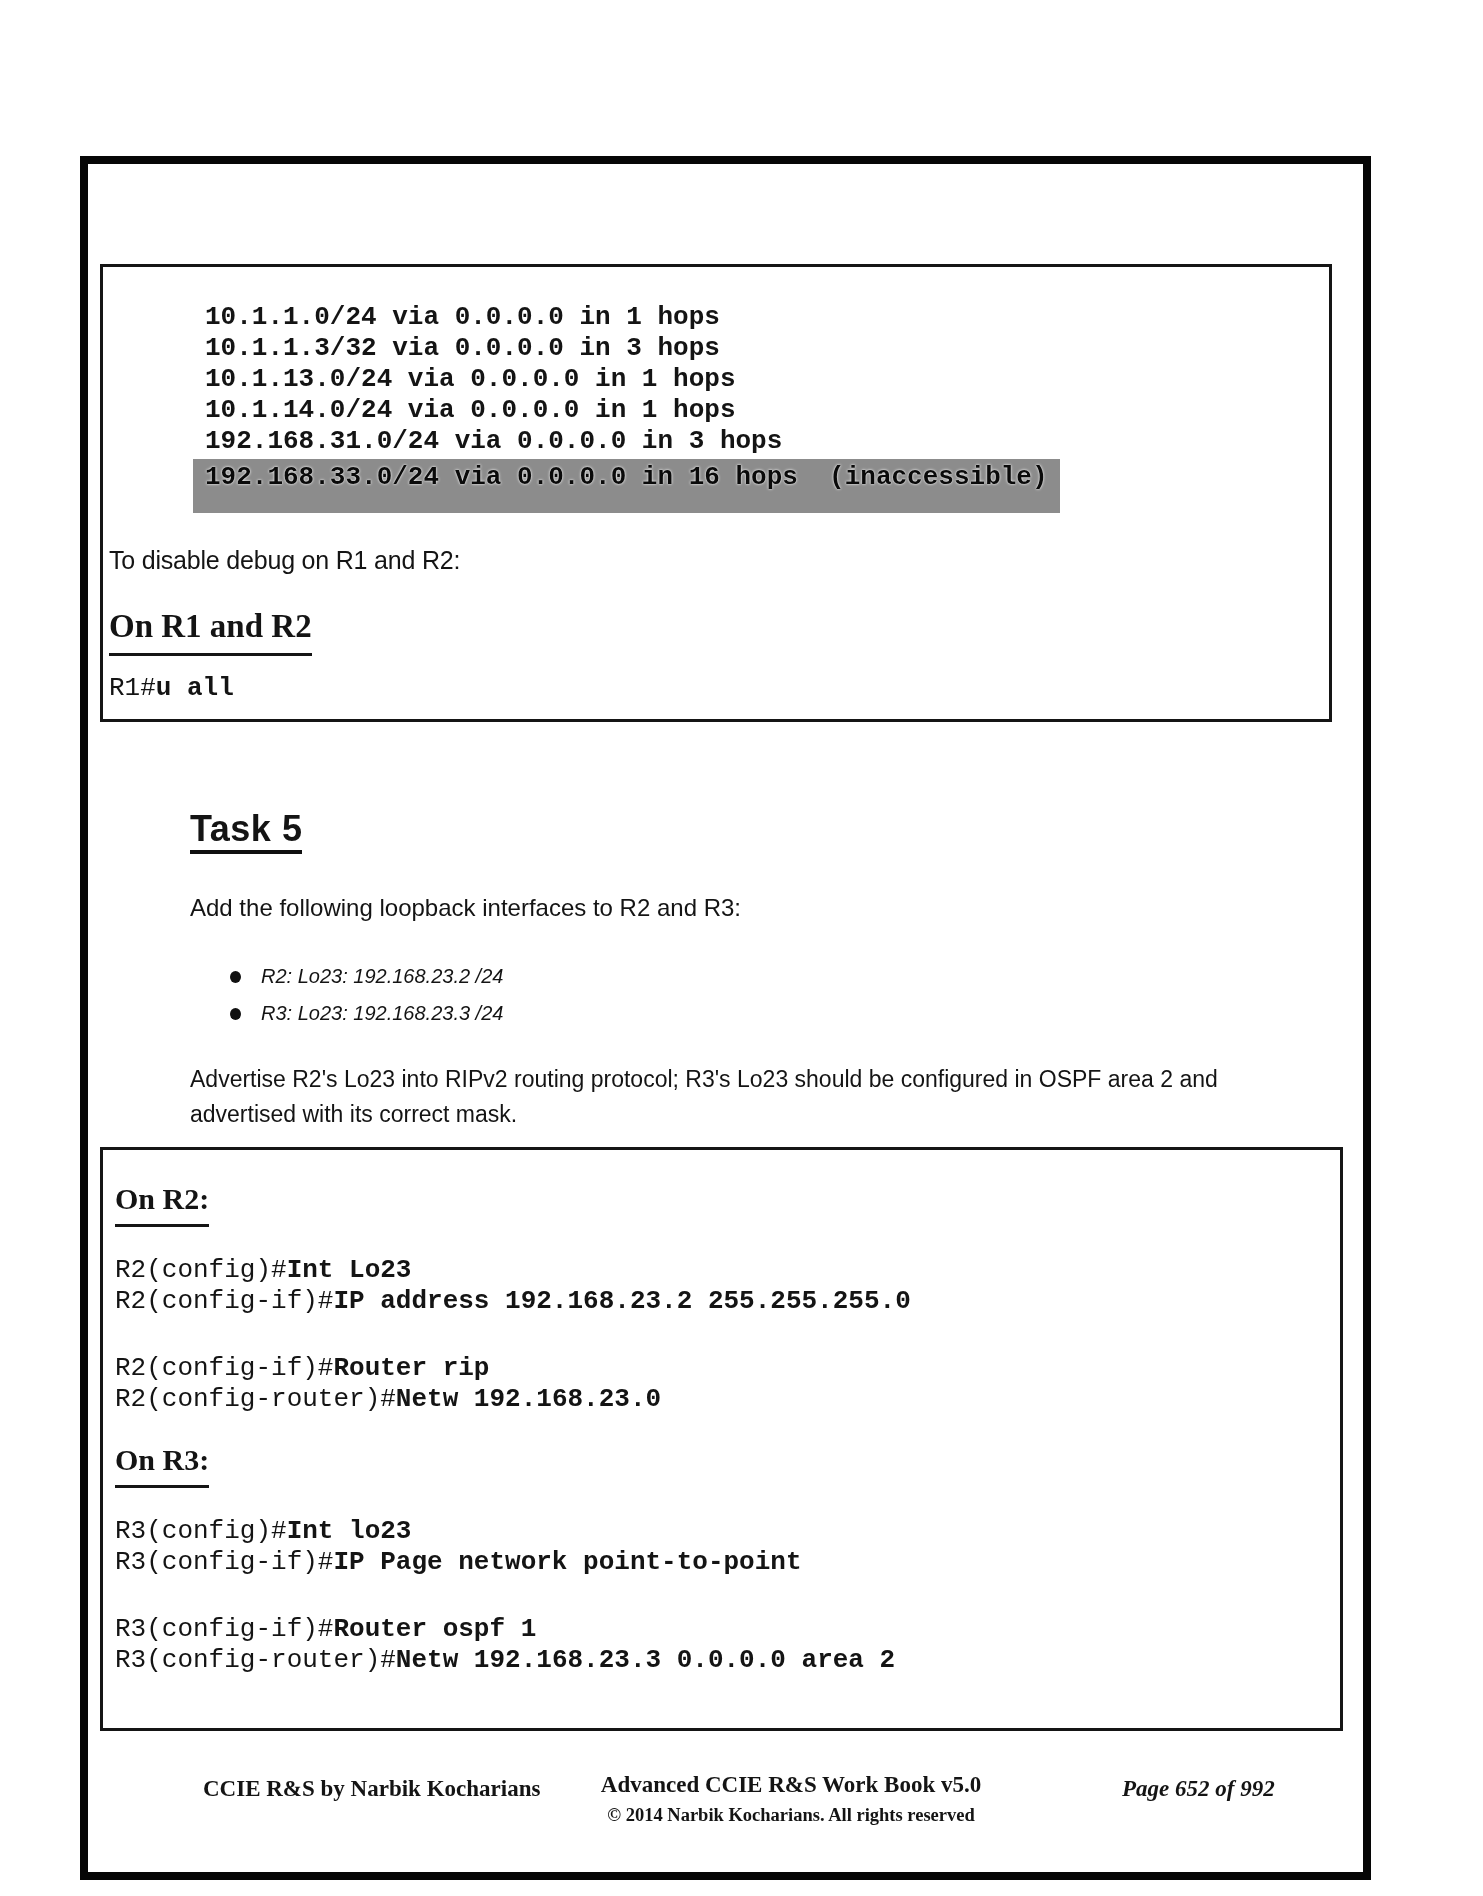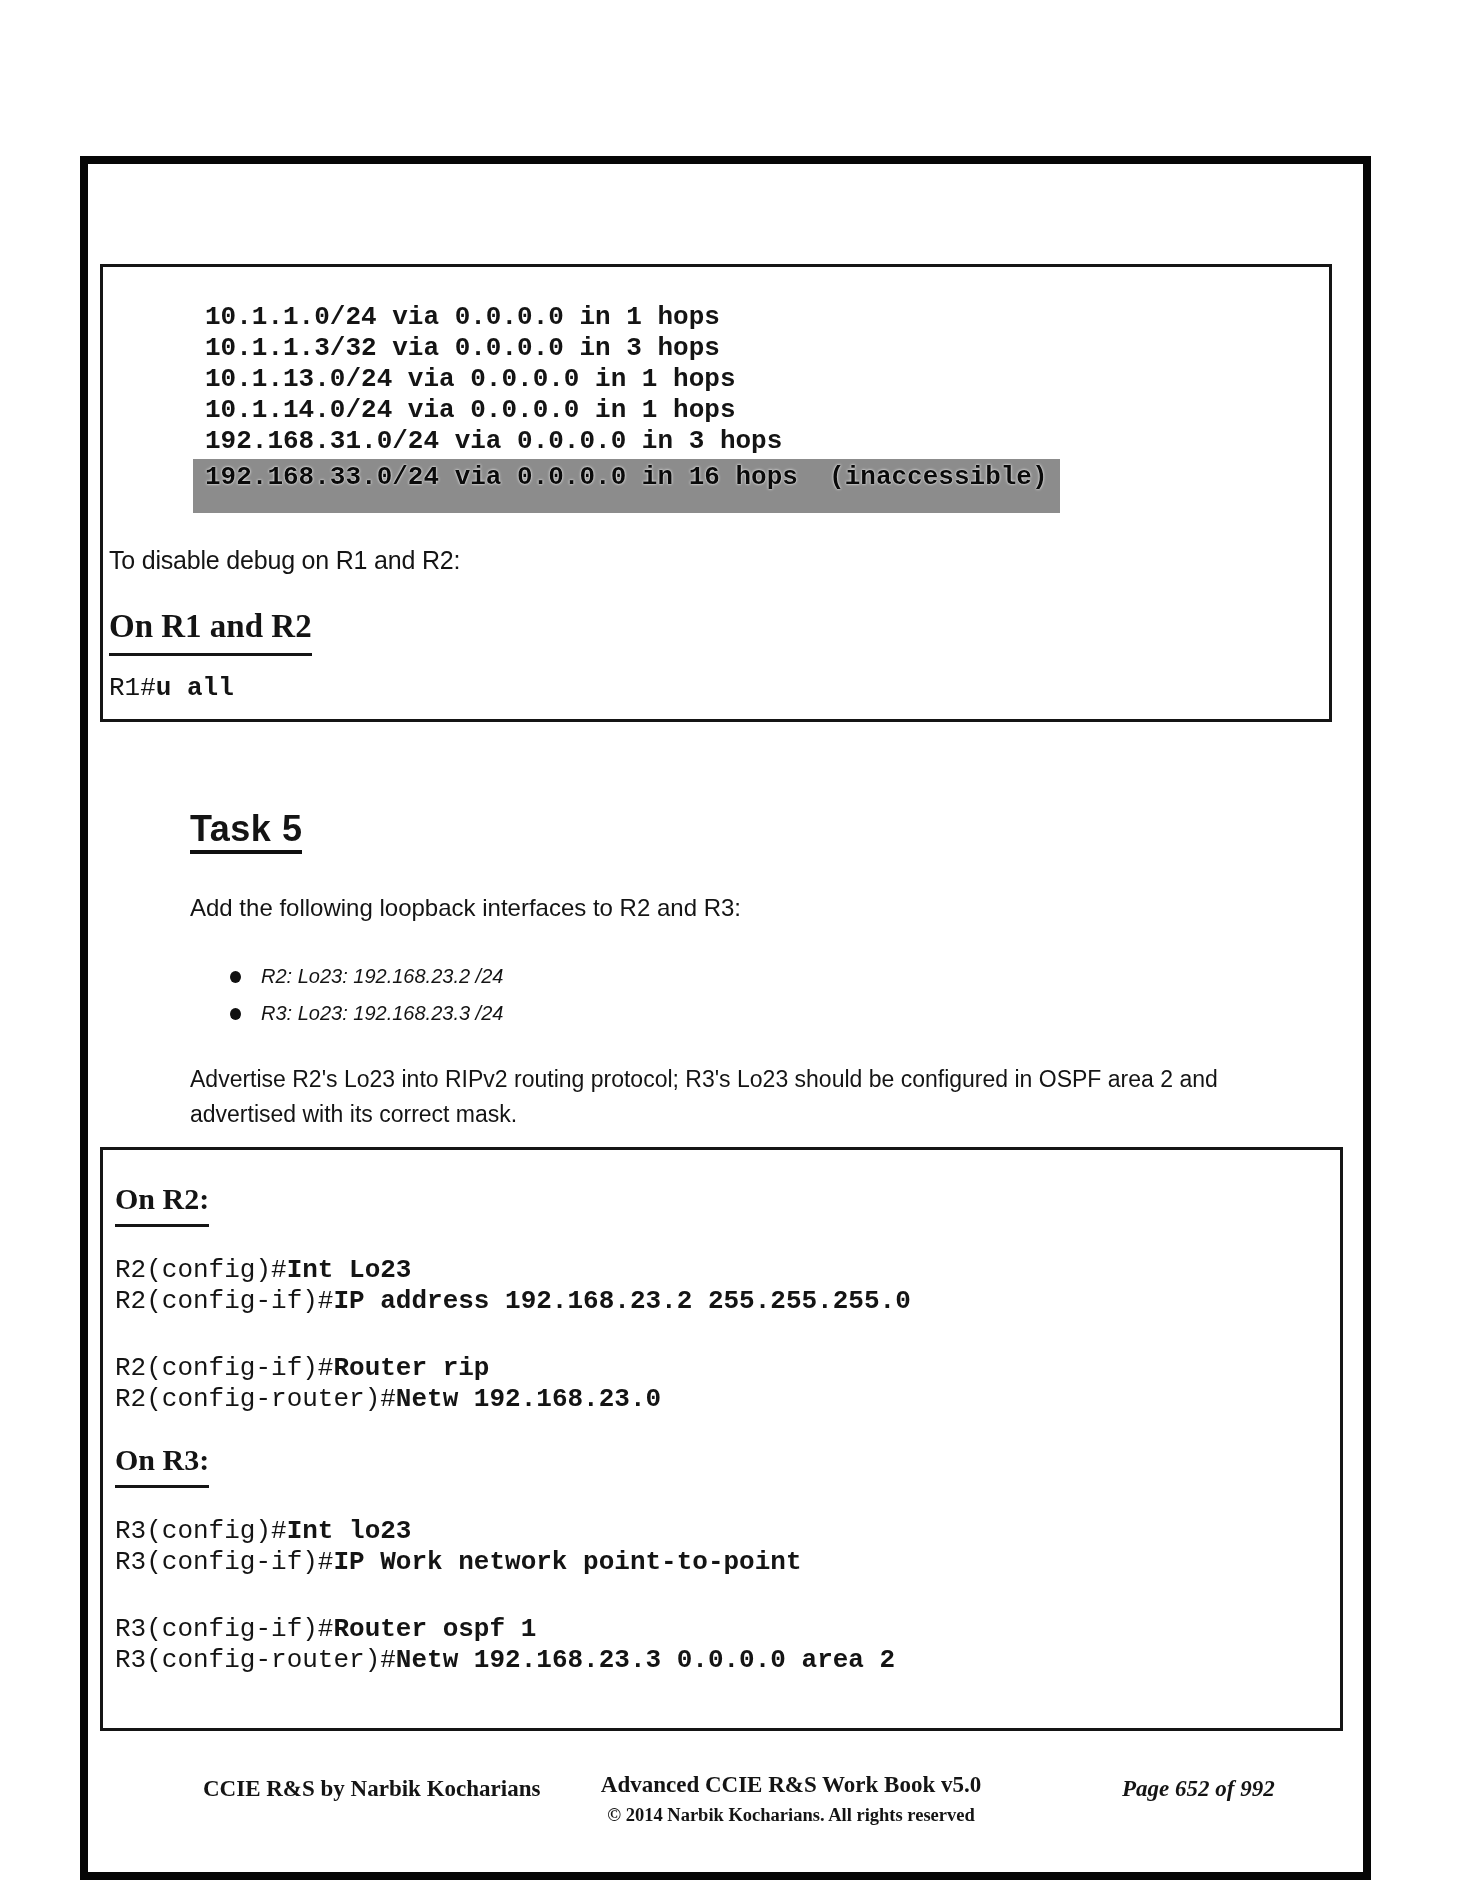--- a/index.html
+++ b/index.html
@@ -147,21 +147,21 @@
         <div class="code-row"><span class="prompt">R2(config)#</span><span class="cmd">Int Lo23</span></div>
         <div class="code-row"><span class="prompt">R2(config-if)#</span><span class="cmd">IP address 192.168.23.2 255.255.255.0</span></div>
       </div>
       <div class="code-group">
         <div class="code-row"><span class="prompt">R2(config-if)#</span><span class="cmd">Router rip</span></div>
         <div class="code-row"><span class="prompt">R2(config-router)#</span><span class="cmd">Netw 192.168.23.0</span></div>
       </div>
       <h3 class="serif-heading cfg-heading">On R3:</h3>
       <div class="code-group">
         <div class="code-row"><span class="prompt">R3(config)#</span><span class="cmd">Int lo23</span></div>
-        <div class="code-row"><span class="prompt">R3(config-if)#</span><span class="cmd">IP Work network point-to-point</span></div>
+        <div class="code-row"><span class="prompt">R3(config-if)#</span><span class="cmd">IP Page network point-to-point</span></div>
       </div>
       <div class="code-group">
         <div class="code-row"><span class="prompt">R3(config-if)#</span><span class="cmd">Router ospf 1</span></div>
         <div class="code-row"><span class="prompt">R3(config-router)#</span><span class="cmd">Netw 192.168.23.3 0.0.0.0 area 2</span></div>
       </div>
     </section>
 
   <footer class="footer">
     <span class="f-left">CCIE R&amp;S by Narbik Kocharians</span>
     <div class="f-center">

